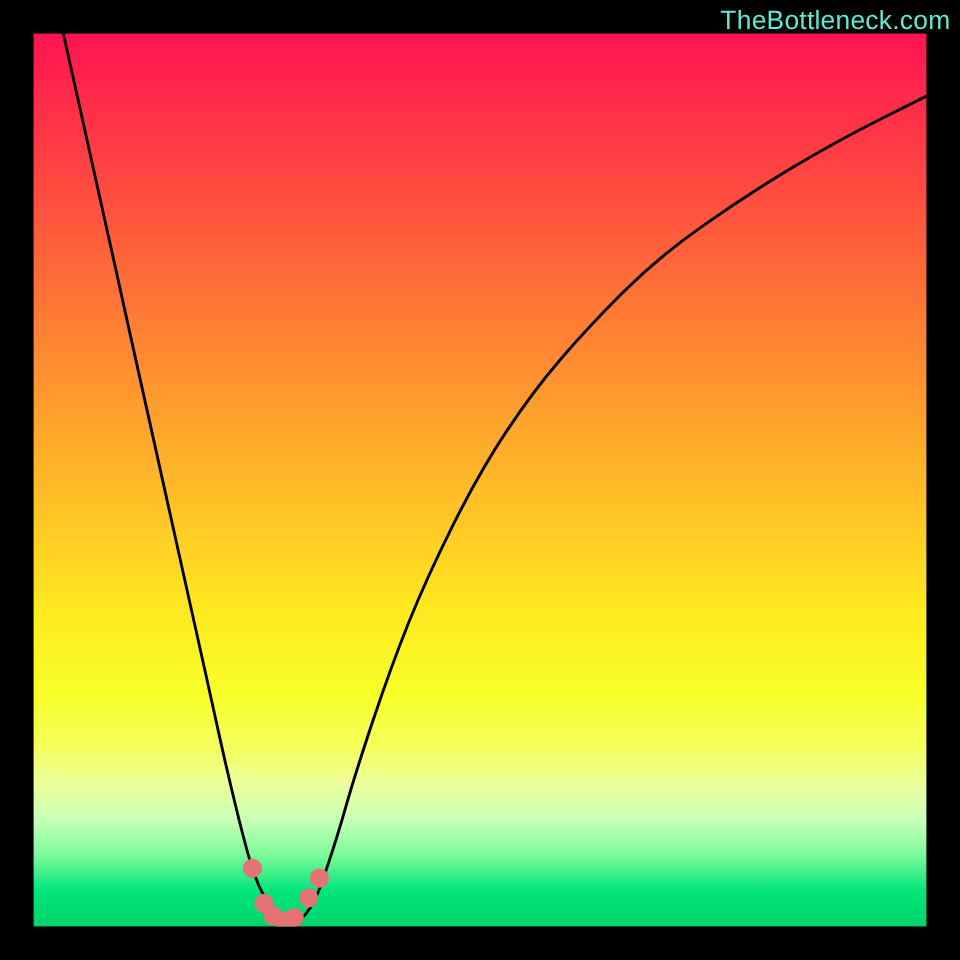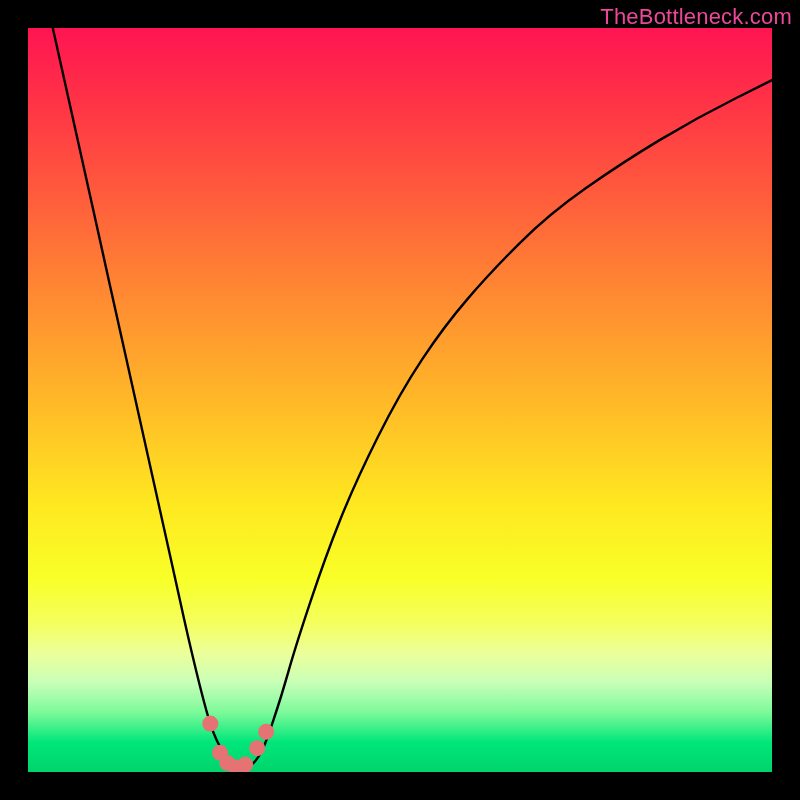--- a/index.html
+++ b/index.html
@@ -13,21 +13,21 @@
   .frame {
     position: relative;
     width: 800px;
     height: 800px;
     background: #000;
   }
   .watermark {
     position: absolute;
     top: 4px;
     right: 8px;
-    color: #ec4899;
+    color: #5eead4;
     font-size: 22px;
     font-weight: 500;
     letter-spacing: 0.2px;
     z-index: 10;
   }
   .plot {
     position: absolute;
     left: 28px;
     top: 28px;
     width: 744px;

